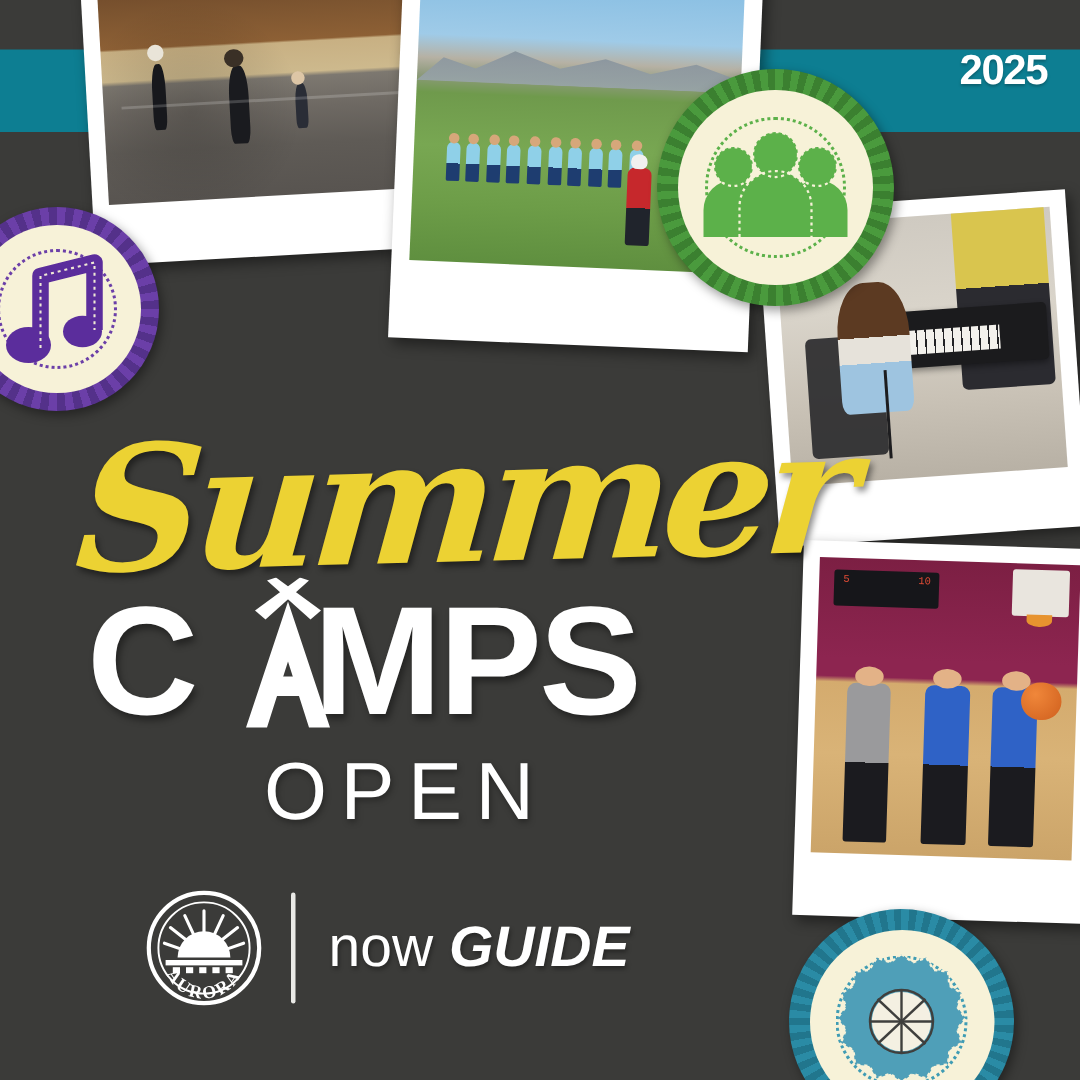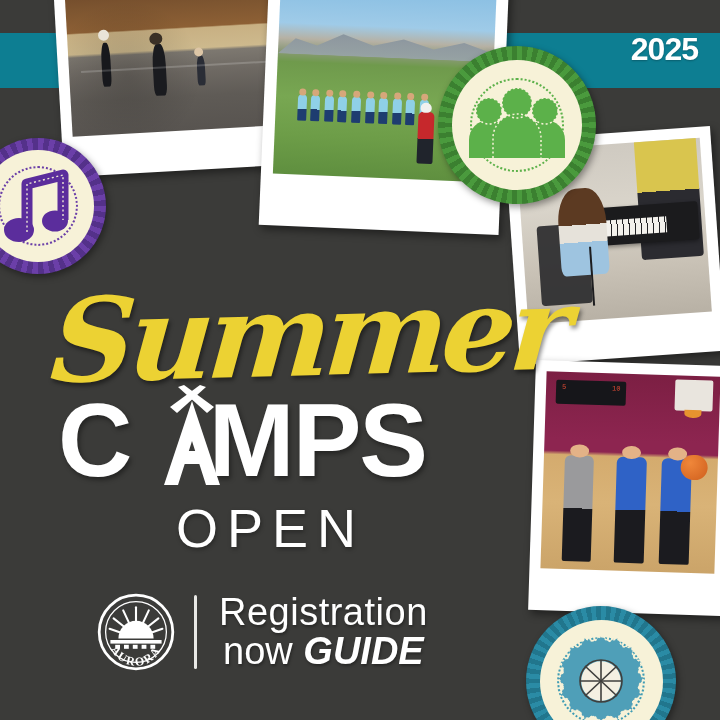--- a/index.html
+++ b/index.html
@@ -22,21 +22,21 @@
     position: absolute;
     left: 0; top: 33px;
     width: 720px; height: 55px;
     background: #0d7e92;
     z-index: 2;
   }
   .banner-year {
     position: absolute;
     right: 22px; top: 31px;
     font-family: "Liberation Sans", sans-serif;
-    font-size: 32px;
+    font-size: 28px;
     font-weight: bold;
     color: #ffffff;
     letter-spacing: -1px;
     z-index: 6;
     text-shadow: 0 1px 2px rgba(0,0,0,.25);
   }
 
   
   .photo {
     position: absolute;
@@ -423,20 +423,19 @@
       </g>
       <path id="auroraArc" d="M20 74 A34 34 0 0 0 80 74" fill="none"></path>
       <text font-family="Liberation Serif, serif" font-size="15" font-weight="bold" letter-spacing="2.2" fill="#ffffff">
         <textPath href="#auroraArc" startOffset="50%" text-anchor="middle">AURORA</textPath>
       </text>
     </svg>
 
     <div class="divider"></div>
 
     <div class="reg-lines">
-      <div class="reg-1">Registration</div>
       <div class="reg-2">
         <span>now </span><b>GUIDE</b>
       </div>
     </div>
   </div>
 
 </div>
 
 </body></html>

